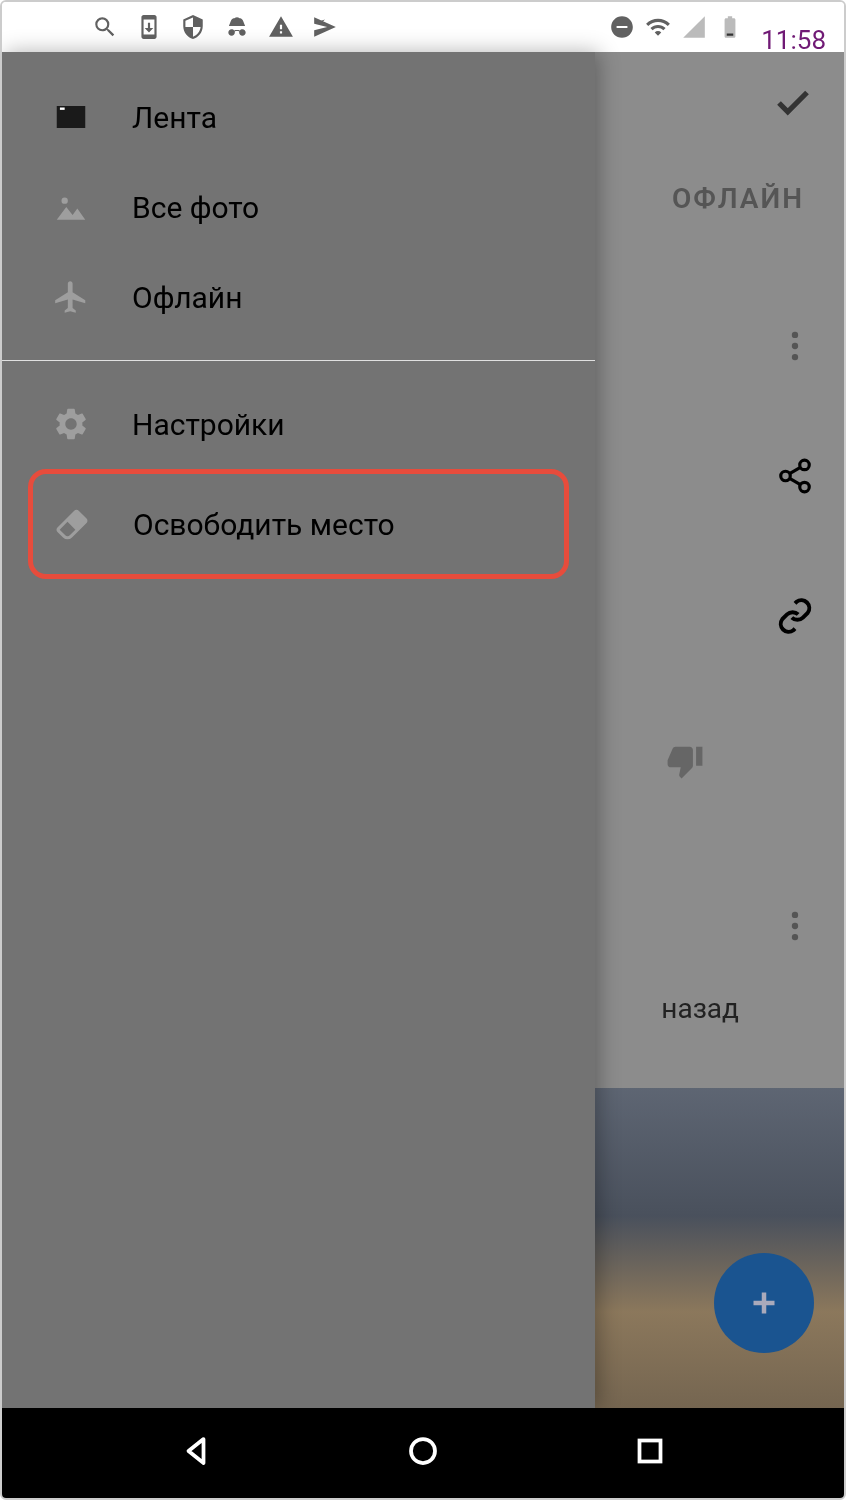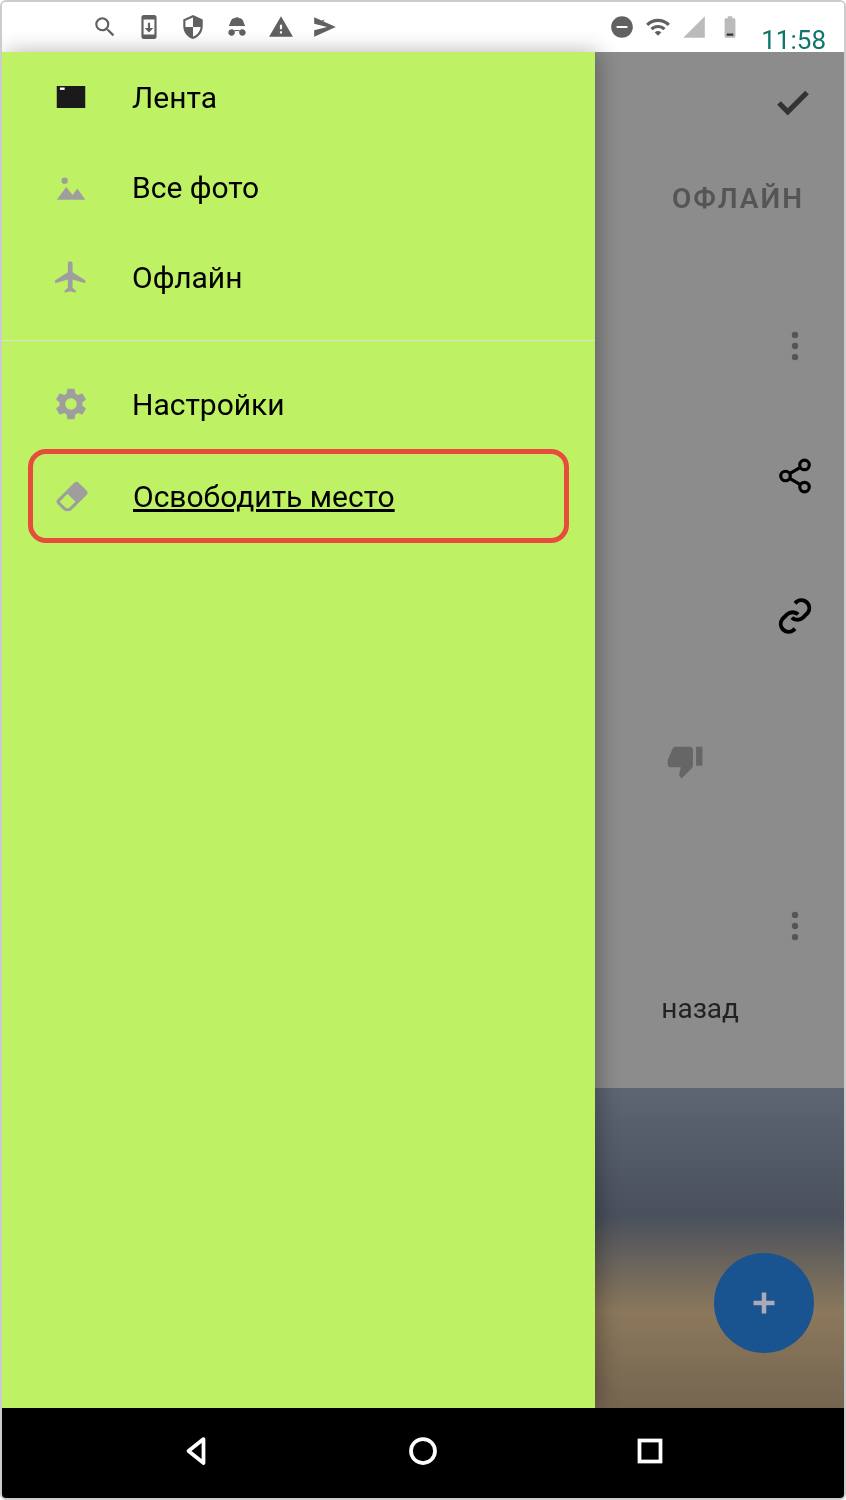--- a/index.html
+++ b/index.html
@@ -17,21 +17,21 @@
       height: 50px;
       display: flex;
       align-items: center;
       justify-content: space-between;
       padding: 0 18px 0 90px;
       background: #fff;
     }
     .status-left { display: flex; gap: 18px; align-items: center; }
     .status-right { display: flex; gap: 10px; align-items: center; }
     .status-icon { width: 26px; height: 26px; fill: #616161; }
-    .status-time { font-size: 26px; color: #0f766e; margin-left: 8px; margin-top: 26px; }
+    .status-time { font-size: 26px; color: #701a75; margin-left: 8px; margin-top: 26px; }
     .main-content {
       position: absolute;
       top: 50px;
       left: 0;
       right: 0;
       bottom: 90px;
       background: #8c8c8c;
     }
     .bg-tab { position: absolute; top: 130px; right: 40px; font-size: 28px; font-weight: 600; color: #555; letter-spacing: 2px; }
     .bg-check { position: absolute; top: 30px; right: 30px; }
@@ -60,44 +60,45 @@
       align-items: center;
       justify-content: center;
     }
     .fab svg { width: 36px; height: 36px; stroke: #aab; stroke-width: 3; }
     .drawer {
       position: absolute;
       top: 50px;
       left: 0;
       bottom: 90px;
       width: 593px;
-      background: #bef264;
+      background: #737373;
       box-shadow: 4px 0 20px rgba(0,0,0,0.3);
       z-index: 10;
+      padding-top: 20px;
     }
     .drawer-item {
       display: flex;
       align-items: center;
       height: 90px;
       padding: 0 30px 0 50px;
       gap: 42px;
       cursor: pointer;
     }
     .drawer-item .icon { width: 38px; height: 38px; display: flex; align-items: center; justify-content: center; }
     .drawer-item .icon svg { width: 38px; height: 38px; }
     .drawer-item .icon.dark svg { fill: #1a1a1a; }
     .drawer-item .icon.light svg { fill: #9e9e9e; }
     .drawer-item .label { font-size: 30px; color: #000; }
     .drawer-divider { height: 1px; background: #e0e0e0; margin: 18px 0; }
     .highlight-box {
       border: 5px solid #e74c3c;
       border-radius: 18px;
       margin: 0 26px 0 26px;
     }
-    .highlight-box .drawer-item { padding: 0 4px 0 20px; height: 84px; text-decoration: underline; }
+    .highlight-box .drawer-item { padding: 0 4px 0 20px; height: 100px; }
     .nav-bar {
       position: absolute;
       bottom: 0;
       left: 0;
       right: 0;
       height: 90px;
       background: #000;
       display: flex;
       align-items: center;
       justify-content: space-around;

